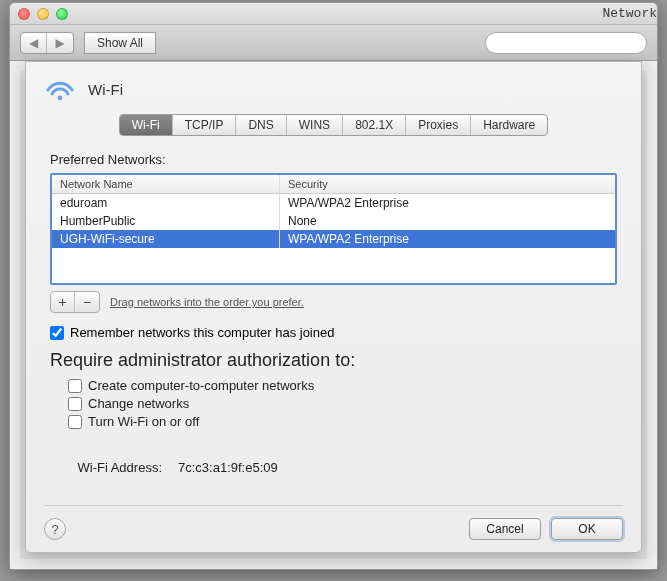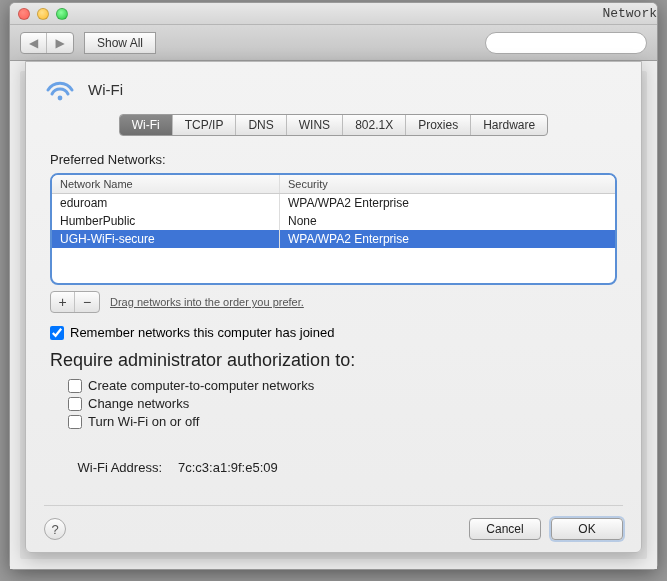--- a/index.html
+++ b/index.html
@@ -125,21 +125,21 @@
     background: transparent;
   }
   .tabs .tab:last-child { border-right: none; }
   .tabs .tab.active {
     background: linear-gradient(#8a8a8a,#6f6f6f); color: #fff;
   }
 
   .pref-label { font-size: 13px; color: #222; margin: 0 0 6px 6px; }
   .table-outer {
     border: 2px solid #5a8fd6;
-    border-radius: 8px;
+    border-radius: 2px;
     background: #fff;
     height: 112px;
     margin: 0 6px;
     overflow: hidden;
   }
   .thead {
     display: flex; background: linear-gradient(#fafafa,#ececec);
     border-bottom: 1px solid #ccc;
     font-size: 11px; color: #444;
   }

